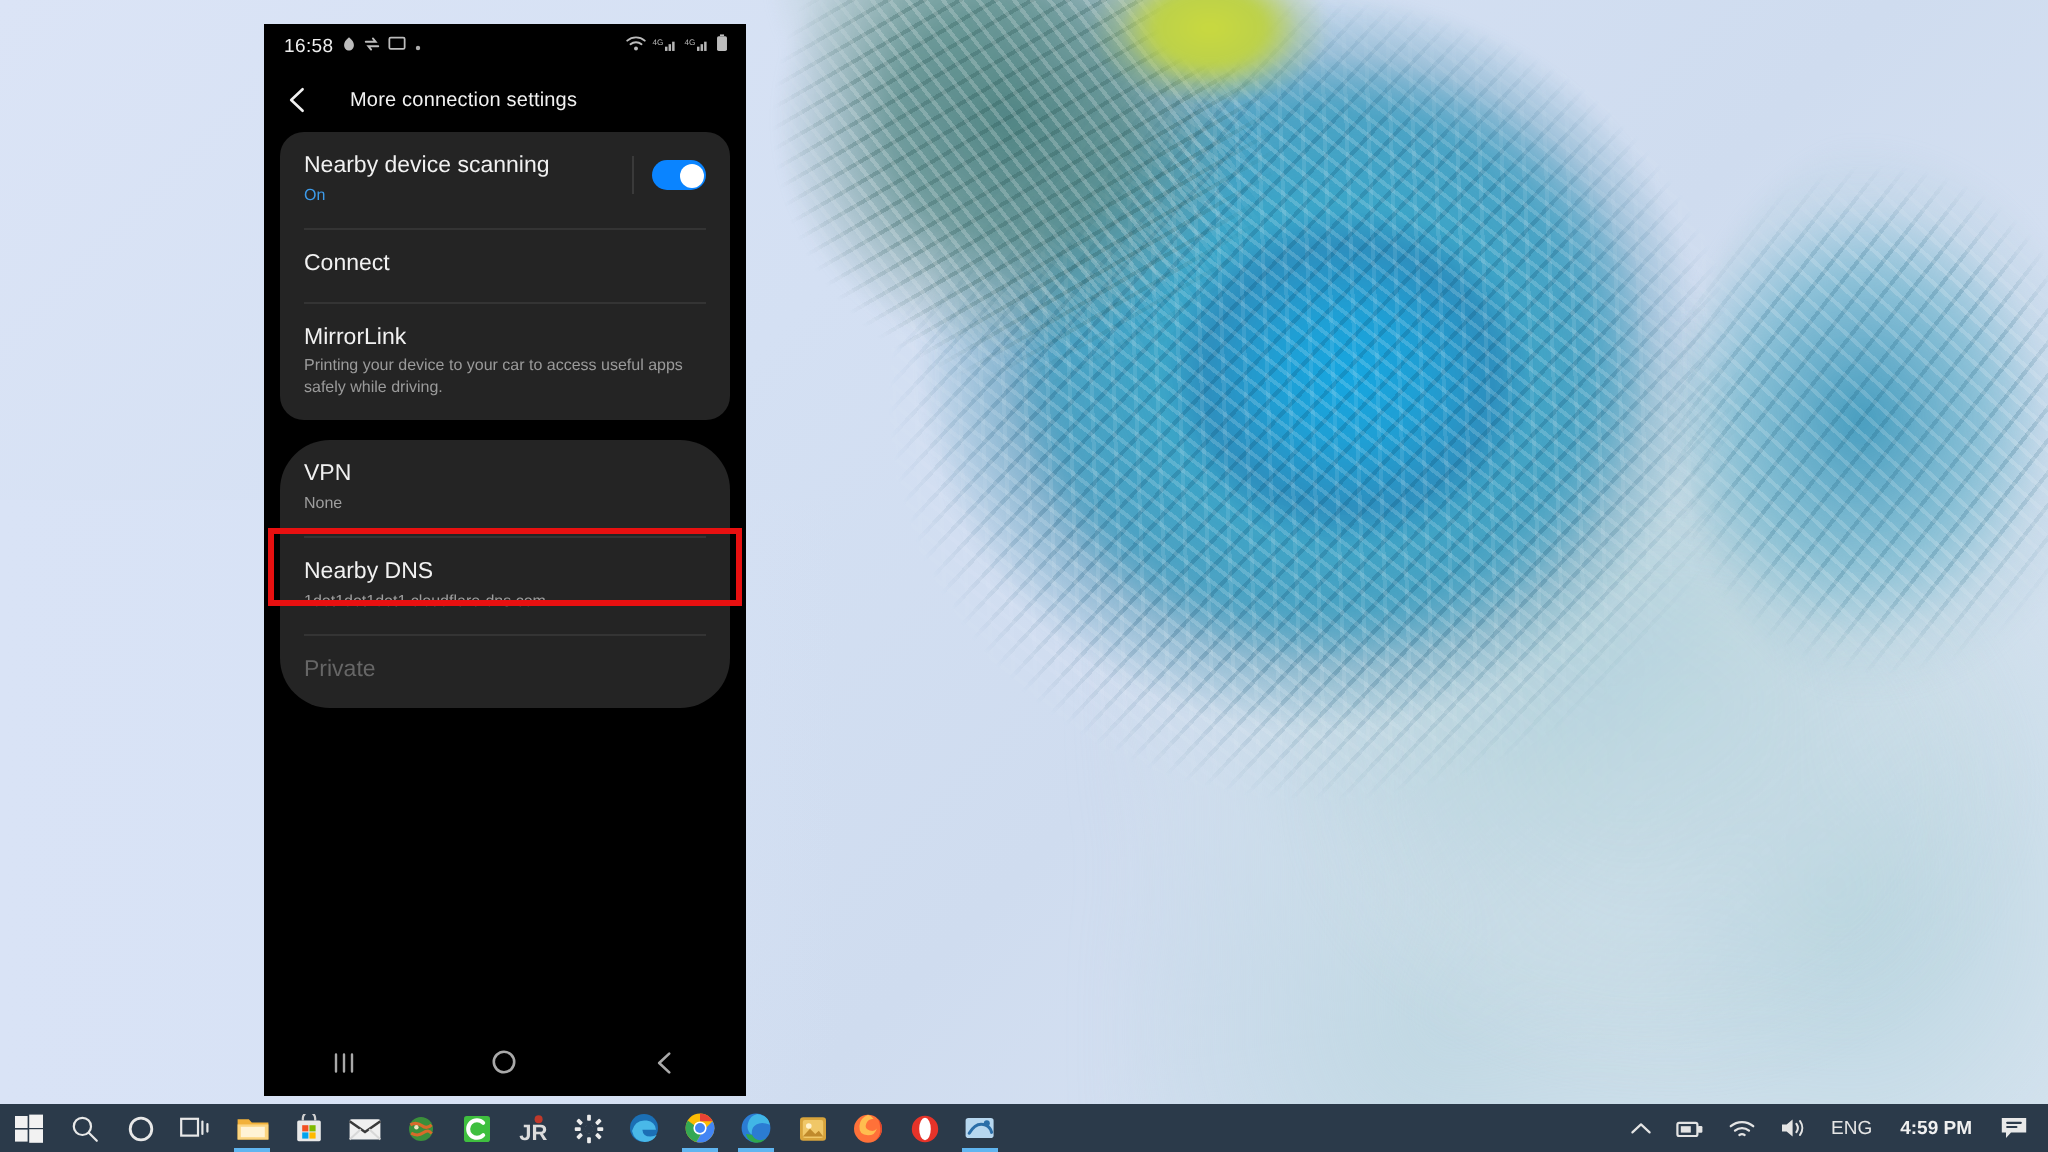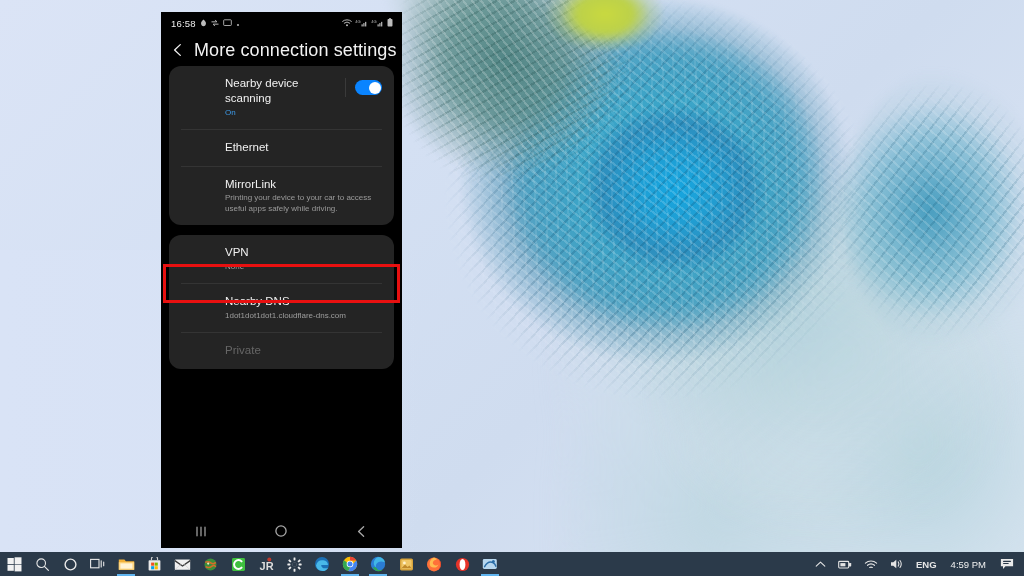--- a/index.html
+++ b/index.html
@@ -106,21 +106,21 @@
     filter: blur(5px);
   }
   
   #wp-left-fade {
     left:0; top:250px; width:420px; height:302px;
     background:linear-gradient(90deg, #d9e3f6 0%, #d7e2f5 60%, rgba(215,226,245,0) 100%);
   }
 
   
   #phone {
-    position:absolute; left:161px; top:12px; width:241px; height:536px;
+    position:absolute; left:132px; top:12px; width:241px; height:536px;
     background:#000;
     overflow:hidden;
   }
 
   
   #status-bar {
     height:22px; position:relative;
     color:#e9e9e9;
     font-size:9.5px;
     display:flex; align-items:center;
@@ -131,37 +131,37 @@
   #status-right {
     position:absolute; right:9px; top:0; height:22px;
     display:flex; align-items:center; gap:3px;
   }
 
   
   #titlebar {
     height:32px; display:flex; align-items:center; padding-left:10px; gap:9px;
   }
   #back-arrow { width:14px; height:14px; flex:0 0 auto; }
-  #page-title { color:#f2f2f2; font-size:18px; letter-spacing:0.1px; }
+  #page-title { color:#f2f2f2; font-size:10px; letter-spacing:0.1px;margin-left:10px; }
 
   
   #content { padding:0 8px; }
   .card {
     background:#242424;
     border-radius:12px;
     overflow:hidden;
   }
-  .card + .card { margin-top:10px; }
+  .card + .card { margin-top:10px;border-radius:25px; }
 
   .row {
     position:relative;
     padding:10px 12px 11px 12px;
     display:flex; align-items:flex-start;
   }
-  .row-text { flex:1 1 auto; min-width:0;margin-left:44px; }
+  .row-text { flex:1 1 auto; min-width:0; }
   .row-title { color:#f1f1f1; font-size:11.5px; line-height:15px; }
   .row-sub { font-size:8px; line-height:11px; margin-top:1px; color:#9e9e9e; }
   .row-sub.accent { color:#3d9ae8; }
   .row-sub.desc { color:#9a9a9a; line-height:10.5px; }
   .row.disabled .row-title { color:#666; }
 
   .divider {
     height:1px; background:#343434; margin:0 12px;
   }
 
@@ -208,23 +208,23 @@
   .tb-item.active::after {
     content:""; position:absolute; left:5px; right:5px; bottom:0;
     height:2px; background:#60b5f0;
   }
   #tb-right {
     margin-left:auto; display:flex; align-items:center; height:24px;
     padding-right:4px; gap:0;
   }
   .tray-item {
     height:24px; display:flex; align-items:center; justify-content:center;
-    padding:0 6px; color:#e6e6e6; font-size:9.5px;font-weight:bold;
-  }
-  #tray-clock { padding:0 8px; font-size:9.5px; color:#f0f0f0; }
+    padding:0 6px; color:#e6e6e6; font-size:9.5px;
+  }
+  #tray-clock { padding:0 8px; font-size:9.5px; color:#f0f0f0;font-weight:bold; }
 </style>
 </head>
 <body>
 
 <div id="desktop">
   <div class="wp-layer" id="wp-base"></div>
   <div class="wp-layer" id="wp-bloom-blur"></div>
   <div class="wp-layer" id="wp-petals-bottom"></div>
   <div class="wp-layer" id="wp-flower-right"></div>
   <div class="wp-layer" id="wp-petals-right"></div>
@@ -318,21 +318,21 @@
           <div class="toggle">
             <div class="knob"></div>
           </div>
         </div>
       </div>
 
       <div class="divider"></div>
 
       <div class="row">
         <div class="row-text">
-          <div class="row-title">Ethernet</div>
+          <div class="row-title">Connect</div>
         </div>
       </div>
 
       <div class="divider"></div>
 
       <div class="row">
         <div class="row-text">
           <div class="row-title">MirrorLink</div>
           <div class="row-sub desc">Printing your device to your car to access useful apps safely while driving.</div>
         </div>

